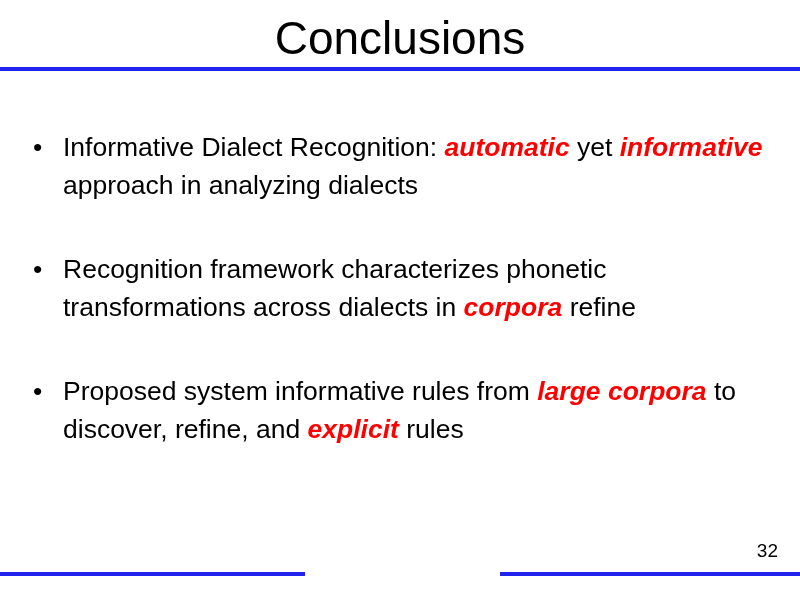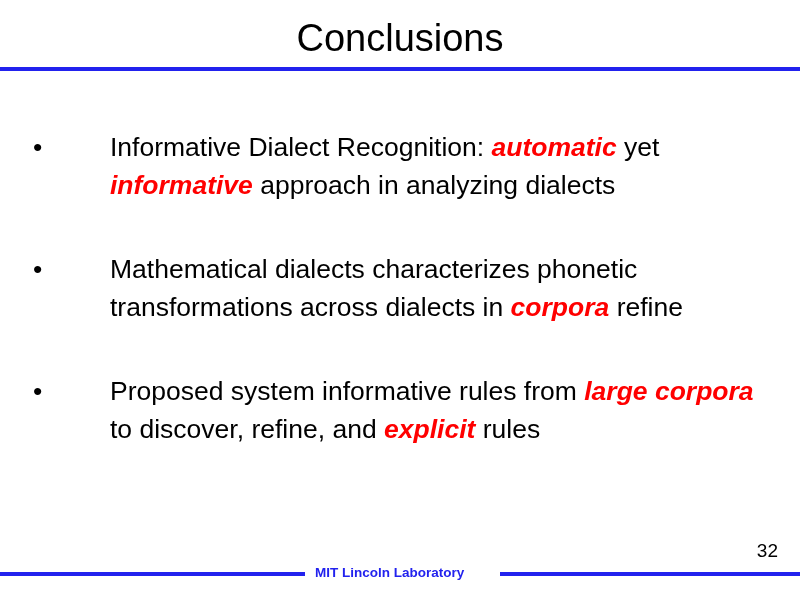--- a/index.html
+++ b/index.html
@@ -22,21 +22,21 @@
   }
 
   
   .slide-title {
     position: absolute;
     left: 0;
     top: 14px;
     width: 800px;
     text-align: center;
     font-family: "Liberation Sans", sans-serif;
-    font-size: 38px;
+    font-size: 46px;
     font-weight: 400;
     line-height: 48px;
     color: #000000;
     letter-spacing: 0px;
     white-space: nowrap;
   }
   .title-rule {
     position: absolute;
     left: 0;
     top: 67px;
@@ -65,21 +65,21 @@
   }
   .bullet:last-child { margin-bottom: 0; }
   .bullet .dot {
     position: absolute;
     left: 33px;
     top: 0;
     font-size: 26.5px;
     line-height: 38px;
     color: #000000;
   }
-  .bullet .txt { display: block; margin-left: 47px; }
+  .bullet .txt { display: block; }
   .em {
     color: #ff0000;
     font-weight: bold;
     font-style: italic;
   }
 
   
   .page-number {
     position: absolute;
     right: 22px;
@@ -125,29 +125,28 @@
 
   <div class="title-rule"></div>
 
   <div class="body" id="bullet-list">
       <div class="bullet">
         <span class="dot">•</span>
         <span class="txt"><span>Informative Dialect Recognition: </span><span class="em">automatic</span><span> yet </span><span class="em">informative</span><span> approach in analyzing dialects</span></span>
       </div>
       <div class="bullet">
         <span class="dot">•</span>
-        <span class="txt"><span>Mathematical dialects characterizes phonetic transformations across dialects in </span><span class="em">corpora</span><span> refine</span></span>
+        <span class="txt"><span>Recognition framework characterizes phonetic transformations across dialects in </span><span class="em">corpora</span><span> refine</span></span>
       </div>
       <div class="bullet">
         <span class="dot">•</span>
         <span class="txt"><span>Proposed system informative rules from </span><span class="em">large corpora</span><span> to discover, refine, and </span><span class="em">explicit</span><span> rules</span></span>
       </div>
     </div>
 
   <div class="page-number">32</div>
 
   <div class="footer">
     <div class="footer-line left"></div>
-    <div class="footer-label">MIT Lincoln Laboratory</div>
     <div class="footer-line right"></div>
   </div>
 
 </div>
 
 </body></html>

